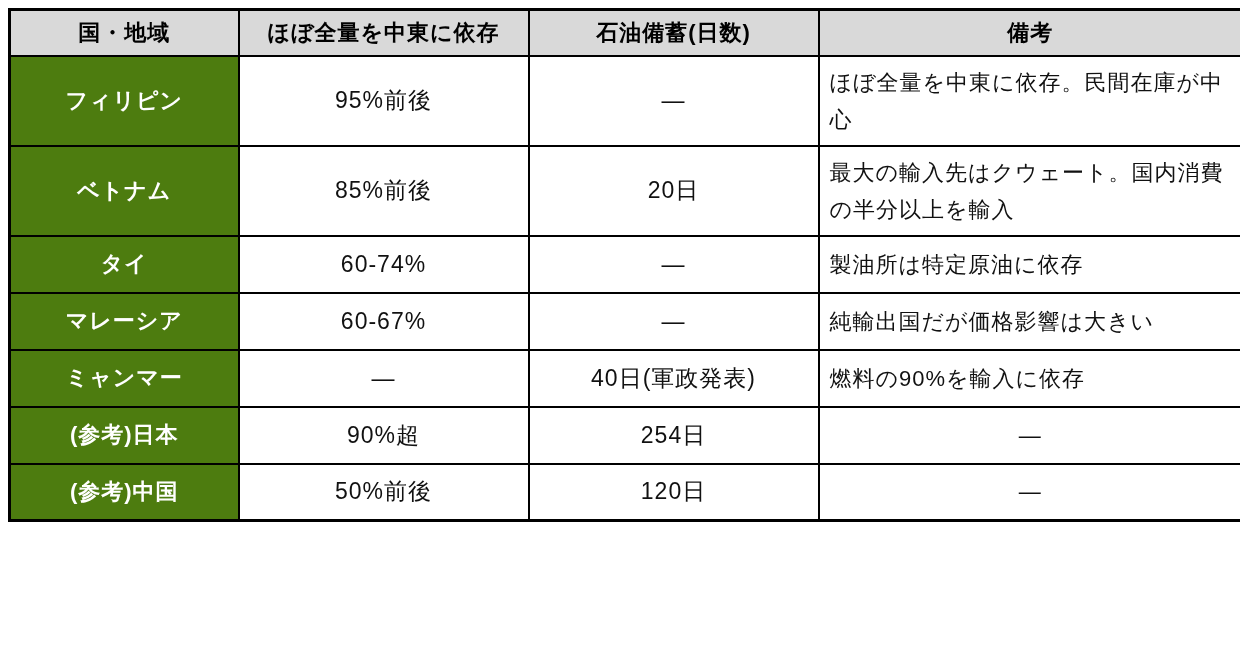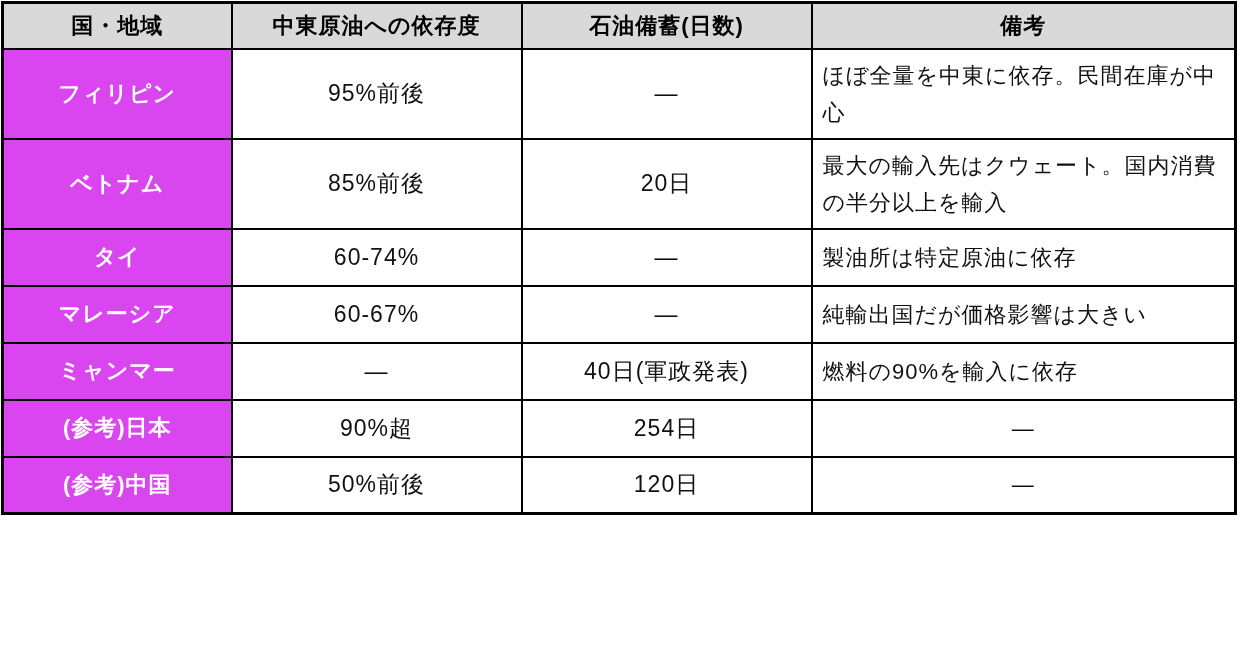--- a/index.html
+++ b/index.html
@@ -5,21 +5,21 @@
   html, body {
     margin: 0;
     padding: 0;
     background: #ffffff;
     width: 1240px;
     height: 665px;
     overflow: hidden;
     font-family: "Liberation Sans", "DejaVu Sans", sans-serif;
   }
   .page-wrap {
-    padding: 1px;
+    padding: 8px;
     box-sizing: border-box;
   }
   table.oil-table {
     border-collapse: collapse;
     table-layout: fixed;
     width: 1236px;
     border: 3px solid #000000;
   }
   .oil-table col.c-country    { width: 229px; }
   .oil-table col.c-dependence { width: 290px; }
@@ -39,21 +39,21 @@
     color: #000000;
     font-size: 22px;
     font-weight: bold;
     text-align: center;
     letter-spacing: 1px;
   }
 
   
   .oil-table tbody tr { height: 57px; }
   .oil-table tbody th.country-cell {
-    background: #d946ef;
+    background: #4d7c0f;
     color: #ffffff;
     font-size: 22px;
     font-weight: bold;
     text-align: center;
     letter-spacing: 1px;
   }
   .oil-table tbody td {
     background: #ffffff;
     color: #111111;
     font-size: 23px;
@@ -77,21 +77,21 @@
   <table class="oil-table">
     <colgroup>
       <col class="c-country">
       <col class="c-dependence">
       <col class="c-reserve">
       <col class="c-remark">
     </colgroup>
     <thead>
       <tr>
           <th>国・地域</th>
-          <th>中東原油への依存度</th>
+          <th>ほぼ全量を中東に依存</th>
           <th>石油備蓄(日数)</th>
           <th>備考</th>
         </tr>
     </thead>
     <tbody>
         <tr>
           <th class="country-cell">フィリピン</th>
           <td>95%前後</td>
           <td>—</td>
           <td class="remark-cell">ほぼ全量を中東に依存。民間在庫が中心</td>

